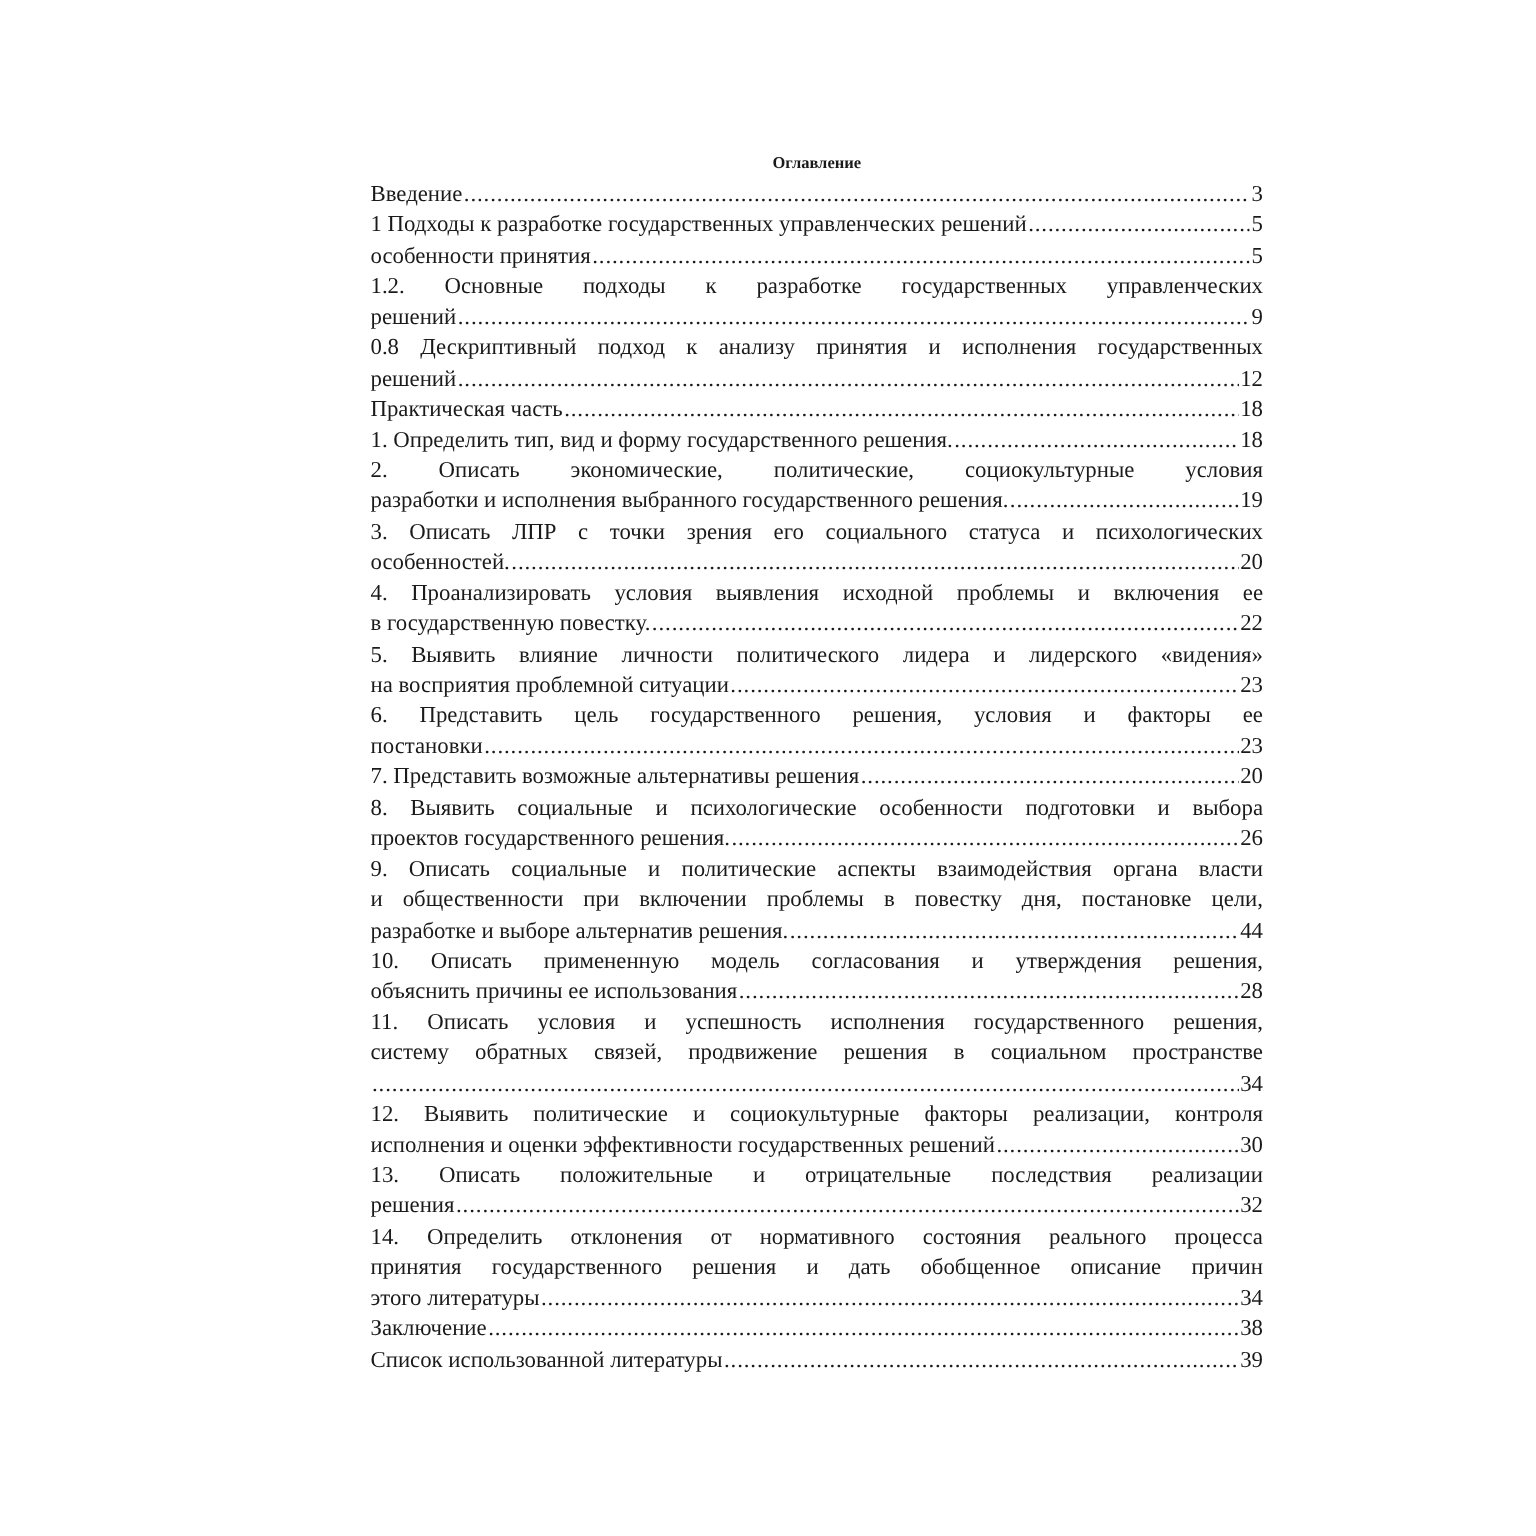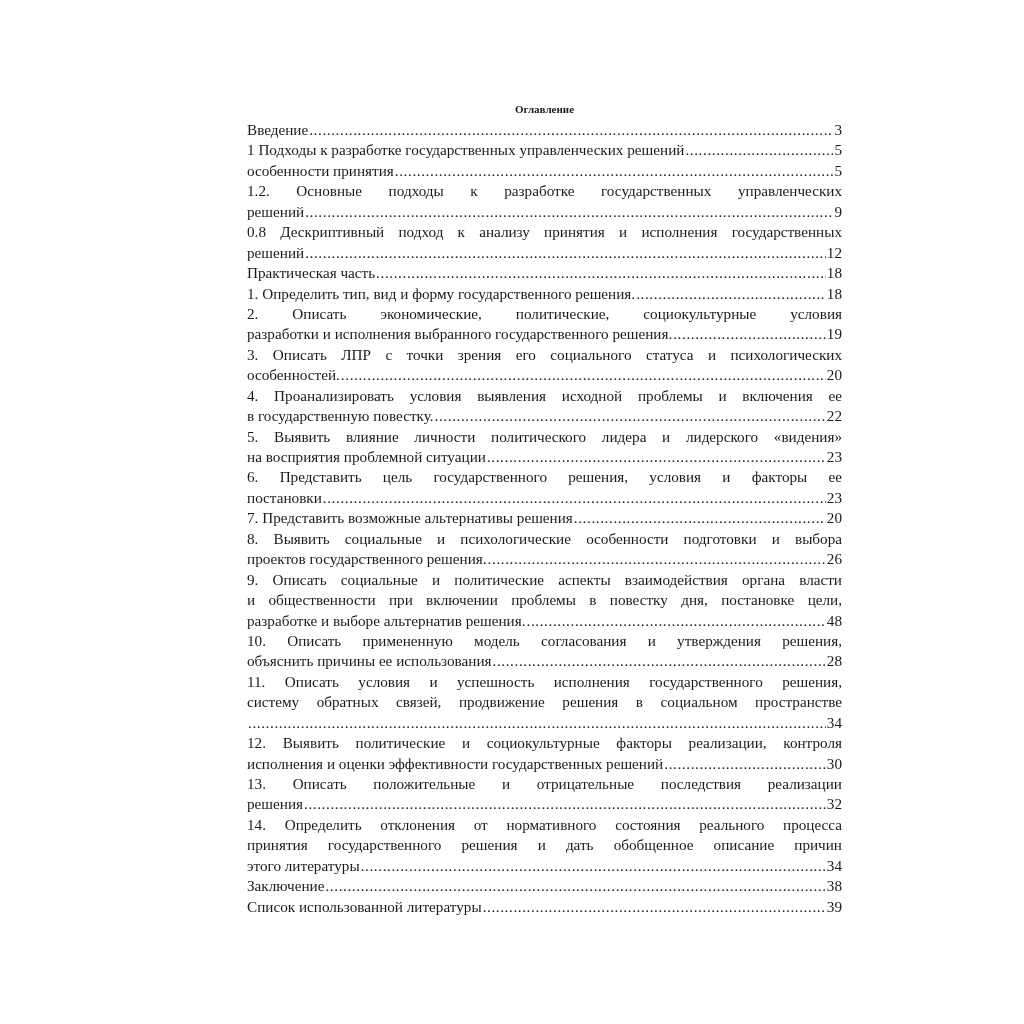--- a/index.html
+++ b/index.html
@@ -142,21 +142,21 @@
           <span class="dots"></span>
           <span class="pg">26</span>
         </div>
       </div>
       <div>
         <div class="jline wrap">9. Описать социальные и политические аспекты взаимодействия органа власти</div>
         <div class="jline wrap">и общественности при включении проблемы в повестку дня, постановке цели,</div>
         <div class="lastline">
           <span class="txt">разработке и выборе альтернатив решения. </span>
           <span class="dots"></span>
-          <span class="pg">48</span>
+          <span class="pg">44</span>
         </div>
       </div>
       <div>
         <div class="jline wrap">10. Описать примененную модель согласования и утверждения решения,</div>
         <div class="lastline">
           <span class="txt">объяснить причины ее использования </span>
           <span class="dots"></span>
           <span class="pg">28</span>
         </div>
       </div>

